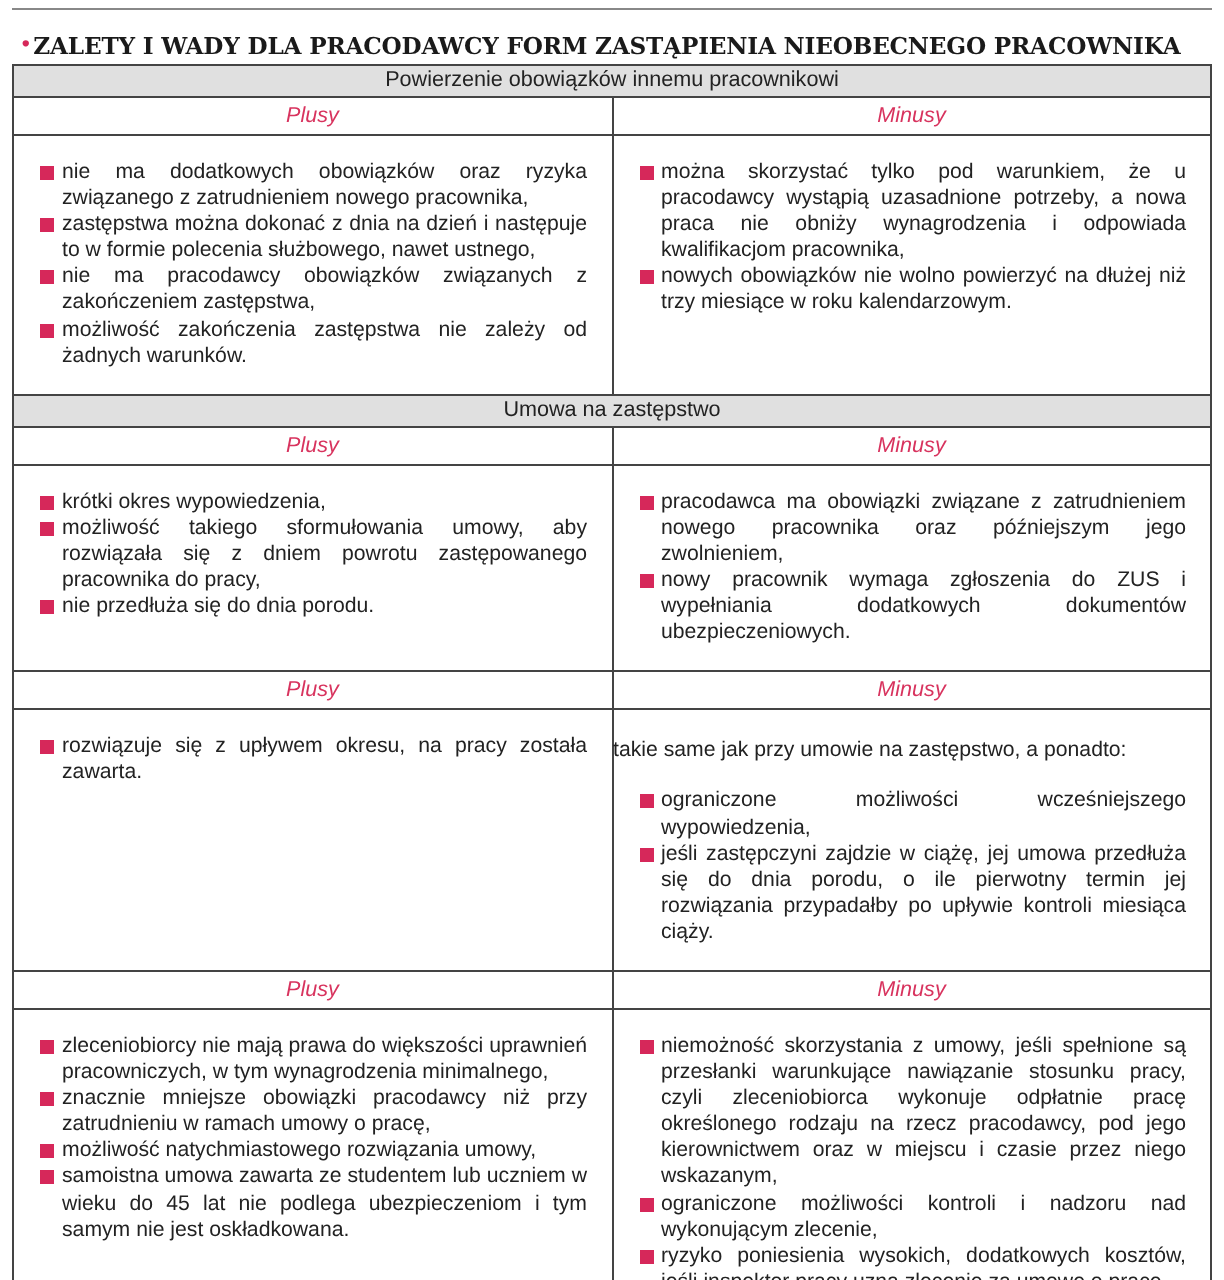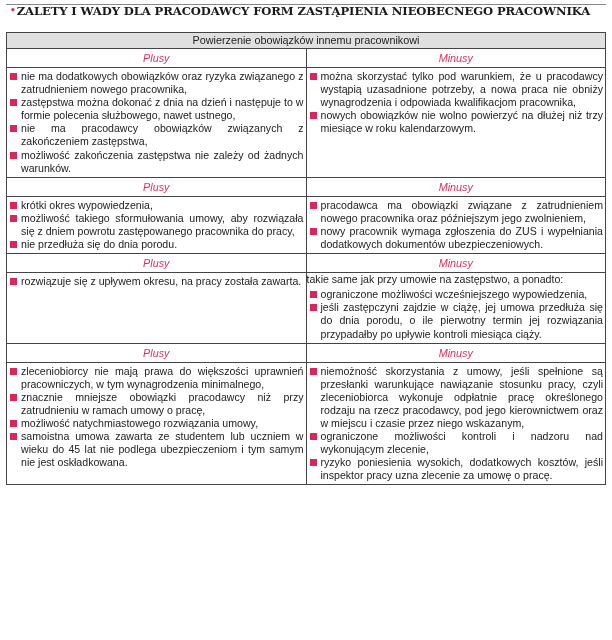--- a/index.html
+++ b/index.html
@@ -1,32 +1,32 @@
 <!DOCTYPE html>
 <html><head>
 <meta charset="utf-8">
 <style>
   html, body { margin: 0; padding: 0; background: #ffffff; }
   body { width: 612px; height: 640px; overflow: hidden; position: relative;
          font-family: "Liberation Sans", "DejaVu Sans", sans-serif; color: #222; }
   .top-rule { position: absolute; left: 6px; right: 6px; top: 4px; height: 0; border-top: 1.5px solid #888; }
-  .title { position: absolute; left: 10px; top: 4px; font-family: "DejaVu Serif", "Liberation Serif", serif;
+  .title { position: absolute; left: 10px; top: 16px; font-family: "DejaVu Serif", "Liberation Serif", serif;
            font-weight: bold; font-size: 11.6px; letter-spacing: -0.1px; color: #1a1a1a; white-space: nowrap; }
   .title .mark { color: #d6285a; font-size: 9px; vertical-align: 2px; margin-right: 1px; }
   table.grid { position: absolute; left: 6px; top: 32px; width: 600px; border-collapse: collapse;
                font-size: 10.6px; line-height: 13.1px; table-layout: fixed; }
   table.grid td { border: 1px solid #444; vertical-align: top; padding: 0; }
   td.section { background: #e0e0e0; text-align: center; height: 15px; line-height: 15px; font-size: 10.8px;
                border-top: 1.5px solid #555; border-bottom: 1px solid #444; }
   td.colhead { text-align: center; color: #d8335e; height: 18px; line-height: 18px; font-size: 10.8px; font-style: italic; }
   td.cell { padding: 8px 3px 4px 3px; text-align: justify; }
-  ul.items { list-style: none; margin: 2px; padding: 0; }
+  ul.items { list-style: none; margin: 12px; padding: 0; }
   ul.items li { position: relative; padding-left: 12px; }
   ul.items li .bullet { position: absolute; left: 1px; top: 3px; width: 7px; height: 7px; background: #d6285a; }
-  .intro { display: block; }
+  .intro { display: block; margin-top: 14px; }
 </style>
 </head>
 <body>
 
 <div class="top-rule"></div>
 <div class="title"><span class="mark">•</span><span>ZALETY I WADY DLA PRACODAWCY FORM ZASTĄPIENIA NIEOBECNEGO PRACOWNIKA</span></div>
 
 <table class="grid">
   <colgroup>
       <col style="width:50%">
@@ -48,20 +48,23 @@
             <li><span class="bullet"></span><span>nie ma pracodawcy obowiązków związanych z zakończeniem zastępstwa,</span></li>
             <li><span class="bullet"></span><span>możliwość zakończenia zastępstwa nie zależy od żadnych warunków.</span></li>
           </ul>
         </td>
         <td class="cell">
           <ul class="items">
             <li><span class="bullet"></span><span>można skorzystać tylko pod warunkiem, że u pracodawcy wystąpią uzasadnione potrzeby, a nowa praca nie obniży wynagrodzenia i odpowiada kwalifikacjom pracownika,</span></li>
             <li><span class="bullet"></span><span>nowych obowiązków nie wolno powierzyć na dłużej niż trzy miesiące w roku kalendarzowym.</span></li>
           </ul>
         </td>
+      </tr>
+      <tr>
+        <td class="section" colspan="2">Umowa na zastępstwo</td>
       </tr>
       <tr>
         <td class="colhead">Plusy</td>
         <td class="colhead">Minusy</td>
       </tr>
       <tr>
         <td class="cell">
           <ul class="items">
             <li><span class="bullet"></span><span>krótki okres wypowiedzenia,</span></li>
             <li><span class="bullet"></span><span>możliwość takiego sformułowania umowy, aby rozwiązała się z dniem powrotu zastępowanego pracownika do pracy,</span></li>

